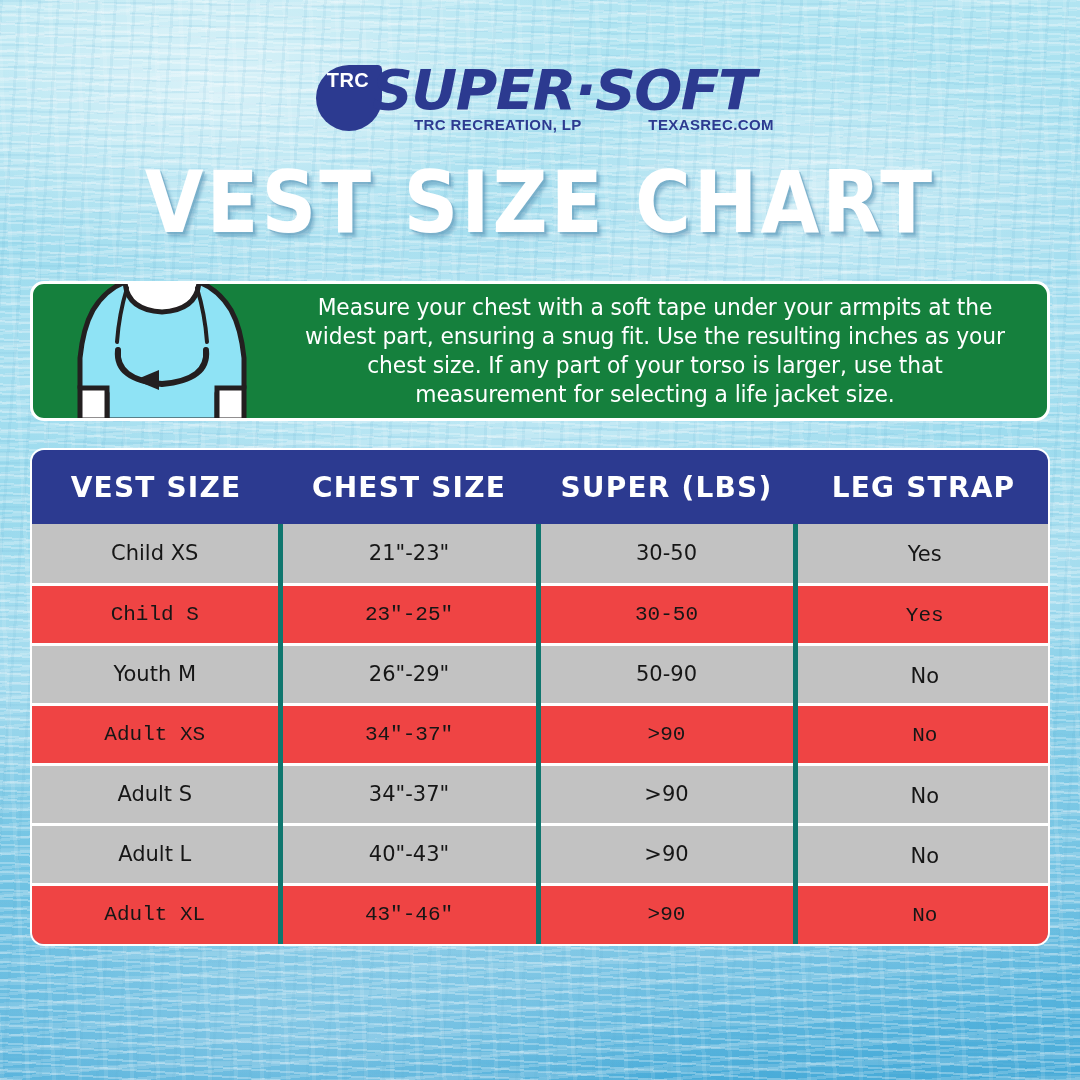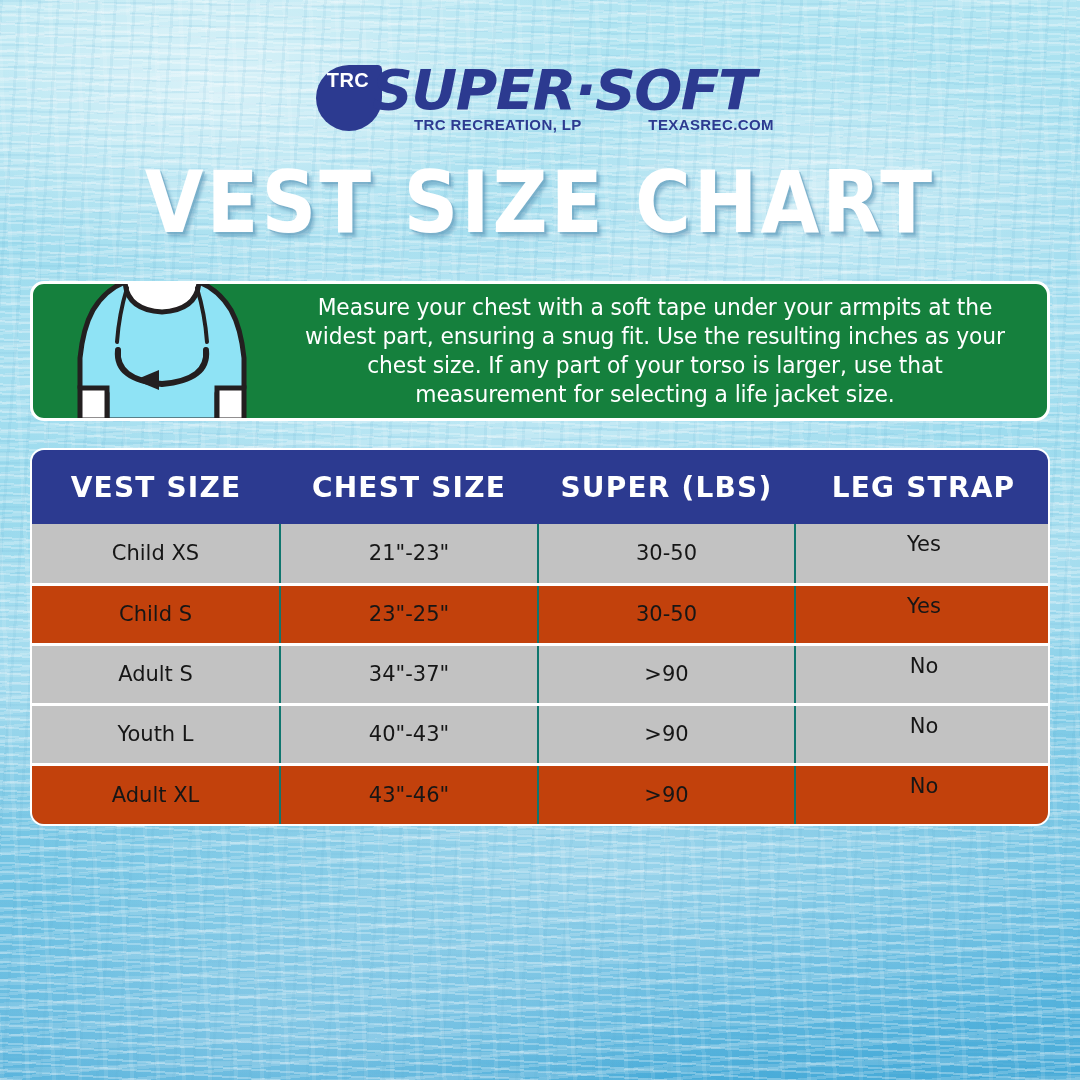--- a/index.html
+++ b/index.html
@@ -207,30 +207,30 @@
     transform: scaleY(1.0);
   }
 
   tbody td {
     height: 60px;
     text-align: center;
     vertical-align: middle;
     font-family: "DejaVu Sans", sans-serif;
     font-size: 21px;
     color: #161616;
-    border-right: 2px solid #0f766e;
+    border-right: 5px solid #0f766e;
     border-bottom: 3px solid #ffffff;
   }
   tbody td:last-child { border-right: none; }
   tbody tr:last-child td { border-bottom: none; }
 
   tbody tr.dark td  { background: #c2c2c2; }
-  tbody tr.light td { background: #c2410c; }
-
-  td.leg { vertical-align: top; padding-top: 8px; }
+  tbody tr.light td { background: #ef4444; font-family: Liberation Mono, monospace; }
+
+  td.leg { vertical-align: top; padding-top: 18px; }
 
   
   col.c1 { width: 248px; }
   col.c2 { width: 258px; }
   col.c3 { width: 257px; }
   col.c4 { width: 257px; }
 </style>
 </head>
 <body>
 
@@ -311,27 +311,39 @@
           <td>30-50</td>
           <td class="leg">Yes</td>
         </tr>
         <tr class="light">
           <td>Child S</td>
           <td>23"-25"</td>
           <td>30-50</td>
           <td class="leg">Yes</td>
         </tr>
         <tr class="dark">
+          <td>Youth M</td>
+          <td>26"-29"</td>
+          <td>50-90</td>
+          <td class="leg">No</td>
+        </tr>
+        <tr class="light">
+          <td>Adult XS</td>
+          <td>34"-37"</td>
+          <td>&gt;90</td>
+          <td class="leg">No</td>
+        </tr>
+        <tr class="dark">
           <td>Adult S</td>
           <td>34"-37"</td>
           <td>&gt;90</td>
           <td class="leg">No</td>
         </tr>
         <tr class="dark">
-          <td>Youth L</td>
+          <td>Adult L</td>
           <td>40"-43"</td>
           <td>&gt;90</td>
           <td class="leg">No</td>
         </tr>
         <tr class="light">
           <td>Adult XL</td>
           <td>43"-46"</td>
           <td>&gt;90</td>
           <td class="leg">No</td>
         </tr>

